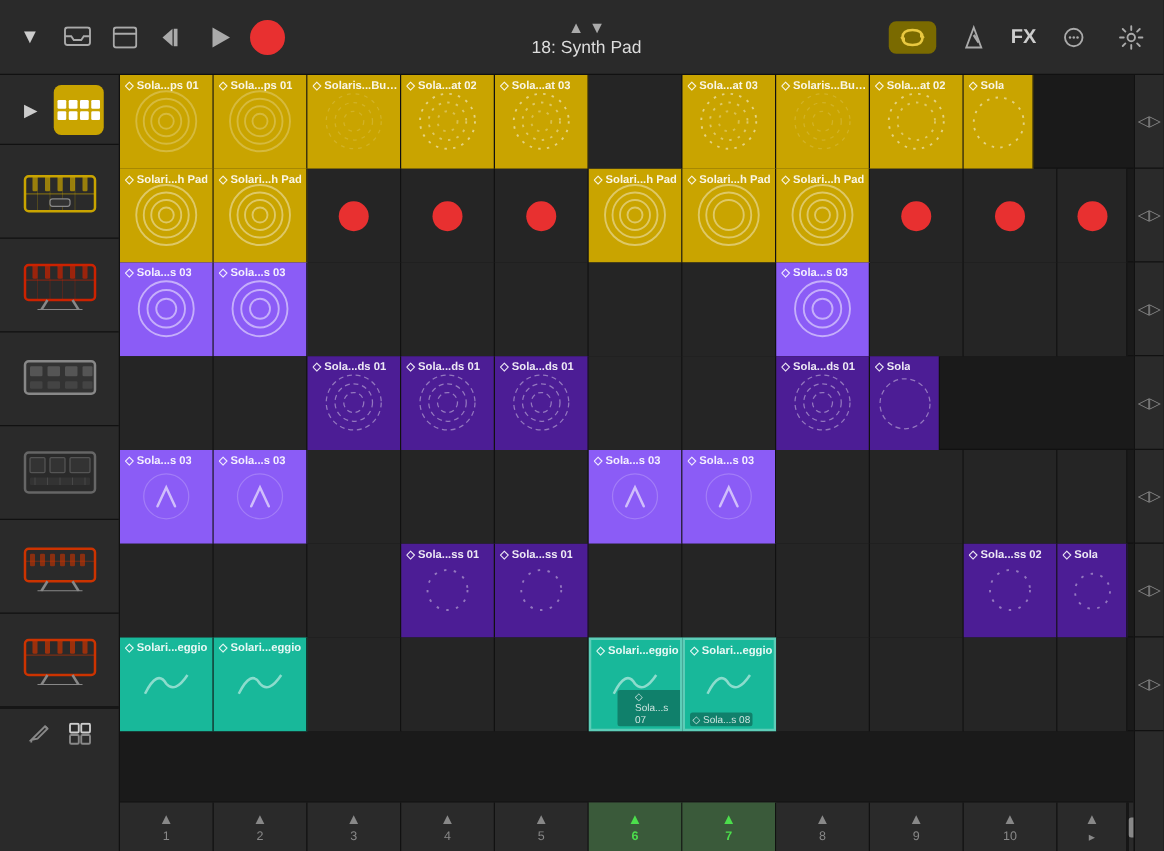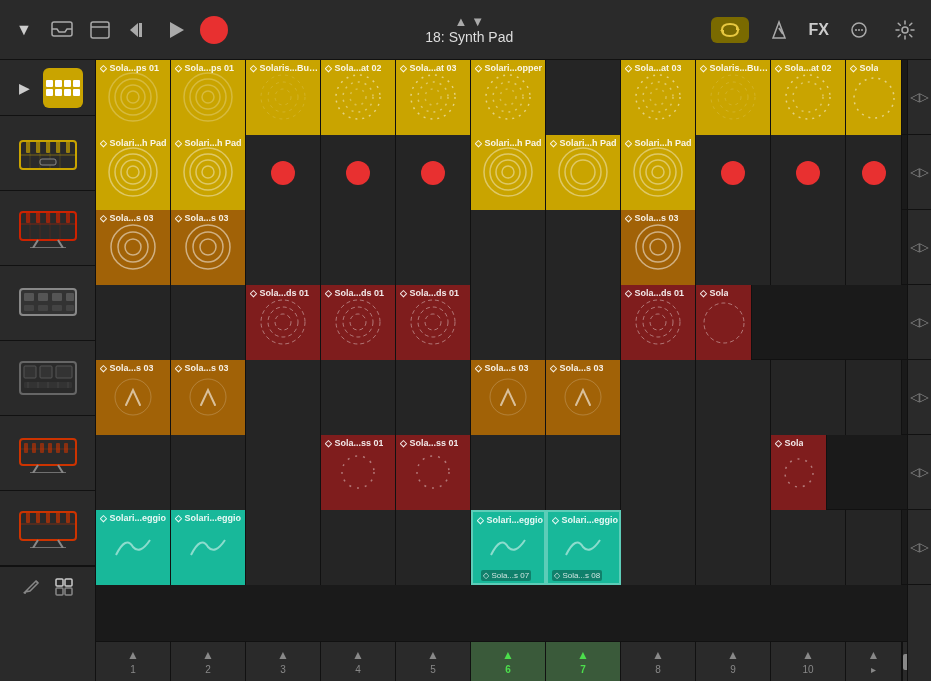--- a/index.html
+++ b/index.html
@@ -167,24 +167,24 @@
       cursor: pointer;
     }
     .clip-empty {
       background: #252525;
     }
     .clip-yellow {
       background: #c9a400;
       text-decoration: underline;
     }
     .clip-green {
-      background: #a16207;
+      background: #8b5cf6;
     }
     .clip-green-light {
-      background: #7f1d1d;
+      background: #4c1d95;
     }
     .clip-teal {
       background: #18b89a;
     }
     .clip-label {
       position: absolute;
       top: 3px; left: 4px;
       font-size: 9px;
       color: rgba(255,255,255,0.9);
       font-weight: 600;
@@ -561,44 +561,34 @@
             <span class="clip-label">◇ Sola...at 03</span>
             <div class="clip-pattern">
               <svg width="55" height="55" viewBox="0 0 55 55">
                 <circle cx="27" cy="27" r="22" fill="none" stroke="rgba(255,255,255,0.5)" stroke-width="1.5" stroke-dasharray="2,5"></circle>
                 <circle cx="27" cy="27" r="15" fill="none" stroke="rgba(255,255,255,0.4)" stroke-width="1.5" stroke-dasharray="2,5"></circle>
                 <circle cx="27" cy="27" r="8" fill="none" stroke="rgba(255,255,255,0.3)" stroke-width="1.5" stroke-dasharray="2,5"></circle>
               </svg>
             </div>
           </div>
 
-          <div class="clip-cell clip-yellow">
-            <span class="clip-label">◇ Solari...opper</span>
+
+          <div class="clip-cell clip-empty"></div>
+
+          <div class="clip-cell clip-yellow">
+            <span class="clip-label">◇ Sola...at 03</span>
             <div class="clip-pattern">
               <svg width="55" height="55" viewBox="0 0 55 55">
                 <circle cx="27" cy="27" r="22" fill="none" stroke="rgba(255,255,255,0.5)" stroke-width="1.5" stroke-dasharray="2,5"></circle>
                 <circle cx="27" cy="27" r="15" fill="none" stroke="rgba(255,255,255,0.4)" stroke-width="1.5" stroke-dasharray="2,5"></circle>
                 <circle cx="27" cy="27" r="8" fill="none" stroke="rgba(255,255,255,0.3)" stroke-width="1.5" stroke-dasharray="2,5"></circle>
               </svg>
             </div>
           </div>
 
-          <div class="clip-cell clip-empty"></div>
-
-          <div class="clip-cell clip-yellow">
-            <span class="clip-label">◇ Sola...at 03</span>
-            <div class="clip-pattern">
-              <svg width="55" height="55" viewBox="0 0 55 55">
-                <circle cx="27" cy="27" r="22" fill="none" stroke="rgba(255,255,255,0.5)" stroke-width="1.5" stroke-dasharray="2,5"></circle>
-                <circle cx="27" cy="27" r="15" fill="none" stroke="rgba(255,255,255,0.4)" stroke-width="1.5" stroke-dasharray="2,5"></circle>
-                <circle cx="27" cy="27" r="8" fill="none" stroke="rgba(255,255,255,0.3)" stroke-width="1.5" stroke-dasharray="2,5"></circle>
-              </svg>
-            </div>
-          </div>
-
           <div class="clip-cell clip-yellow">
             <span class="clip-label">◇ Solaris...Build</span>
             <div class="clip-pattern pattern-dots">
               <svg width="55" height="55" viewBox="0 0 55 55">
                 <circle cx="27" cy="27" r="22" fill="none" stroke="rgba(255,255,255,0.3)" stroke-width="1" stroke-dasharray="3,4"></circle>
                 <circle cx="27" cy="27" r="15" fill="none" stroke="rgba(255,255,255,0.3)" stroke-width="1" stroke-dasharray="3,4"></circle>
                 <circle cx="27" cy="27" r="8" fill="none" stroke="rgba(255,255,255,0.3)" stroke-width="1" stroke-dasharray="3,4"></circle>
               </svg>
             </div>
           </div>
@@ -857,20 +847,28 @@
             <div class="clip-pattern">
               <svg width="55" height="55" viewBox="0 0 55 55">
                   <circle cx="27" cy="27" r="16" fill="none" stroke="rgba(255,255,255,0.4)" stroke-width="1.5" stroke-dasharray="2,6"></circle>
                 </svg>
             </div>
           </div>
           <div class="clip-cell clip-empty"></div>
           <div class="clip-cell clip-empty"></div>
           <div class="clip-cell clip-empty"></div>
           <div class="clip-cell clip-empty"></div>
+          <div class="clip-cell clip-green-light">
+            <span class="clip-label">◇ Sola...ss 02</span>
+            <div class="clip-pattern">
+              <svg width="55" height="55" viewBox="0 0 55 55">
+                  <circle cx="27" cy="27" r="16" fill="none" stroke="rgba(255,255,255,0.4)" stroke-width="1.5" stroke-dasharray="2,6"></circle>
+                </svg>
+            </div>
+          </div>
           <div class="clip-cell clip-green-light" style="width:56px;min-width:56px;">
             <span class="clip-label">◇ Sola</span>
             <div class="clip-pattern">
               <svg width="50" height="50" viewBox="0 0 50 50">
                   <circle cx="25" cy="25" r="14" fill="none" stroke="rgba(255,255,255,0.4)" stroke-width="1.5" stroke-dasharray="2,6"></circle>
                 </svg>
             </div>
           </div>
         </div>
 
@@ -895,21 +893,21 @@
           <div class="clip-cell clip-empty"></div>
           <div class="clip-cell clip-empty"></div>
 
           <div class="clip-cell clip-teal" style="border:2px solid rgba(255,255,255,0.3);">
             <span class="clip-label">◇ Solari...eggio</span>
             <div class="clip-pattern">
               <svg width="55" height="55" viewBox="0 0 55 55">
                   <path d="M10 35 Q20 15 27 27 Q34 35 44 20" fill="none" stroke="rgba(255,255,255,0.5)" stroke-width="2"></path>
                 </svg>
             </div>
-            <span style="position:absolute;bottom:2px;left:8px;font-size:8px;color:rgba(255,255,255,0.8);background:rgba(0,0,0,0.3);padding:1px 2px;border-radius:2px;">◇ Sola...s 07</span>
+            <span style="position:absolute;bottom:2px;left:21px;font-size:8px;color:rgba(255,255,255,0.8);background:rgba(0,0,0,0.3);padding:1px 14px;border-radius:2px;">◇ Sola...s 07</span>
           </div>
 
           <div class="clip-cell clip-teal" style="border:2px solid rgba(255,255,255,0.3);">
             <span class="clip-label">◇ Solari...eggio</span>
             <div class="clip-pattern">
               <svg width="55" height="55" viewBox="0 0 55 55">
                   <path d="M10 35 Q20 15 27 27 Q34 35 44 20" fill="none" stroke="rgba(255,255,255,0.5)" stroke-width="2"></path>
                 </svg>
             </div>
             <span style="position:absolute;bottom:2px;left:4px;font-size:8px;color:rgba(255,255,255,0.8);background:rgba(0,0,0,0.3);padding:1px 2px;border-radius:2px;">◇ Sola...s 08</span>

